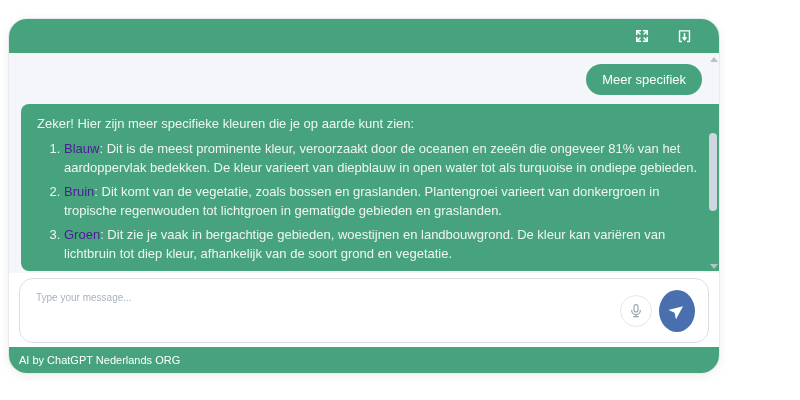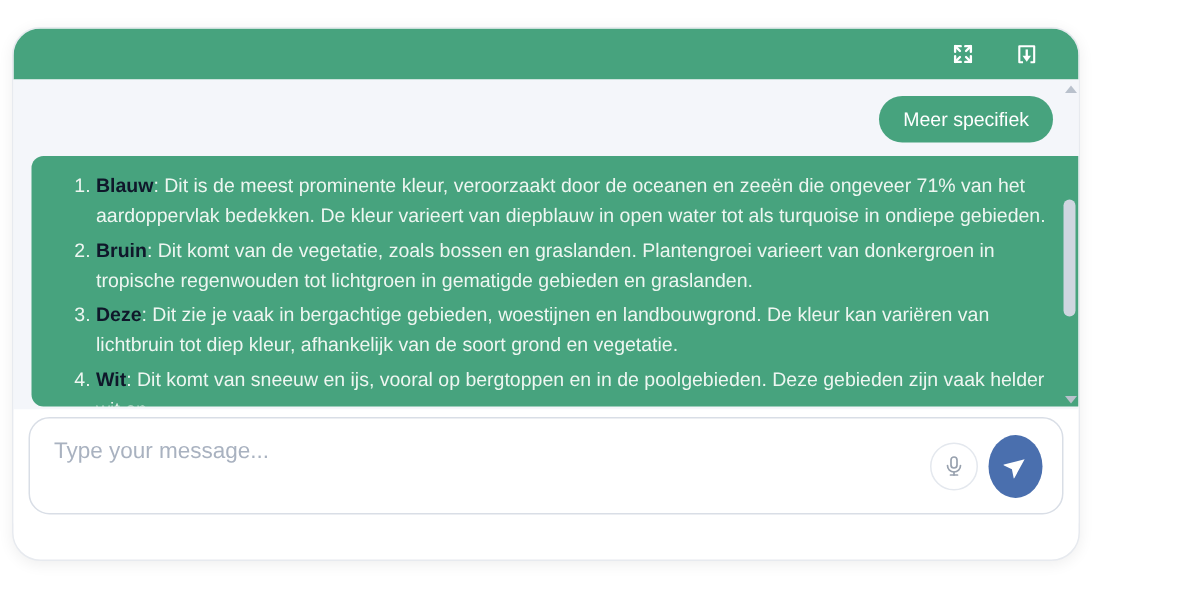--- a/index.html
+++ b/index.html
@@ -31,39 +31,39 @@
     padding:8px 16px; border-radius:16px;
   }
   .bot-bubble {
     position:absolute; left:12px; top:51px; width:710px; height:167px;
     background:var(--green); border-radius:8px; color:#eef6f1;
     font-size:13px; line-height:19.5px; padding:10px 16px; overflow:hidden;
   }
   .bot-bubble .intro { margin-bottom:5px; }
   .bot-bubble ol { margin-left:27px; }
   .bot-bubble li { margin-bottom:4px; }
-  .bot-bubble b { color:#0f172a; font-weight:bold; }
+  .bot-bubble b { color:#4c1d95; font-weight:normal; }
 
   
   .scrollbar { position:absolute; top:2px; right:1px; width:10px; height:216px; }
   .sb-arrow { position:absolute; left:2px; width:0; height:0; border-left:4px solid transparent; border-right:4px solid transparent; }
   .sb-arrow.up   { top:2px; border-bottom:5px solid #b9c1cc; }
   .sb-arrow.down { bottom:2px; border-top:5px solid #b9c1cc; }
   .sb-thumb { position:absolute; top:78px; right:1px; width:8px; height:78px; background:#cfd6e0; border-radius:4px; }
 
   
   .composer-zone { position:relative; height:76px; background:#ffffff; }
   .input-box {
     position:absolute; left:10px; right:10px; top:5px; height:65px;
     background:#ffffff; border:1px solid #d9dee6; border-radius:14px;
   }
   .input-box textarea {
     position:absolute; left:0; top:0; width:calc(100% - 100px); height:100%;
     border:none; outline:none; resize:none; background:transparent;
-    font-family:"Liberation Sans", sans-serif; font-size:15px; color:#3b82f6;
+    font-family:"Liberation Sans", sans-serif; font-size:10px; color:#3b82f6;
     padding:13px 0 0 16px;
   }
   .input-box textarea::placeholder { color:#a9b2c0; }
   .mic-btn {
     position:absolute; right:56px; top:50%; transform:translateY(-50%);
     width:32px; height:32px; border-radius:50%;
     background:#ffffff; border:1px solid #e4e8ee;
     display:flex; align-items:center; justify-content:center; cursor:pointer;
   }
   .send-btn {
@@ -107,24 +107,25 @@
     </span>
   </div>
 
   <div class="chat-area">
 
     <div class="user-pill">
       <span>Meer specifiek</span>
     </div>
 
     <div class="bot-bubble">
+      <div class="intro">Zeker! Hier zijn meer specifieke kleuren die je op aarde kunt zien:</div>
       <ol>
-        <li><b>Blauw</b><span>: Dit is de meest prominente kleur, veroorzaakt door de oceanen en zeeën die ongeveer 71% van het aardoppervlak bedekken. De kleur varieert van diepblauw in open water tot als turquoise in ondiepe gebieden.</span></li>
+        <li><b>Blauw</b><span>: Dit is de meest prominente kleur, veroorzaakt door de oceanen en zeeën die ongeveer 81% van het aardoppervlak bedekken. De kleur varieert van diepblauw in open water tot als turquoise in ondiepe gebieden.</span></li>
         <li><b>Bruin</b><span>: Dit komt van de vegetatie, zoals bossen en graslanden. Plantengroei varieert van donkergroen in tropische regenwouden tot lichtgroen in gematigde gebieden en graslanden.</span></li>
-        <li><b>Deze</b><span>: Dit zie je vaak in bergachtige gebieden, woestijnen en landbouwgrond. De kleur kan variëren van lichtbruin tot diep kleur, afhankelijk van de soort grond en vegetatie.</span></li>
+        <li><b>Groen</b><span>: Dit zie je vaak in bergachtige gebieden, woestijnen en landbouwgrond. De kleur kan variëren van lichtbruin tot diep kleur, afhankelijk van de soort grond en vegetatie.</span></li>
         <li><b>Wit</b><span>: Dit komt van sneeuw en ijs, vooral op bergtoppen en in de poolgebieden. Deze gebieden zijn vaak helder wit en</span></li>
       </ol>
 
     </div>
 
     <div class="scrollbar">
       <span class="sb-arrow up"></span>
       <span class="sb-thumb"></span>
       <span class="sb-arrow down"></span>
     </div>
@@ -142,14 +143,17 @@
         </svg>
       </button>
       <button class="send-btn">
         <svg width="17" height="17" viewBox="0 0 24 24">
           <path d="M2.5 20.5 L22 12 L2.5 3.5 L6.8 12 Z" fill="#ffffff" transform="rotate(-38 12 12)"></path>
         </svg>
       </button>
     </div>
   </div>
 
+  <div class="footerbar">
+    <span>AI by ChatGPT Nederlands ORG</span>
+  </div>
 
 </div>
 
 </body></html>

